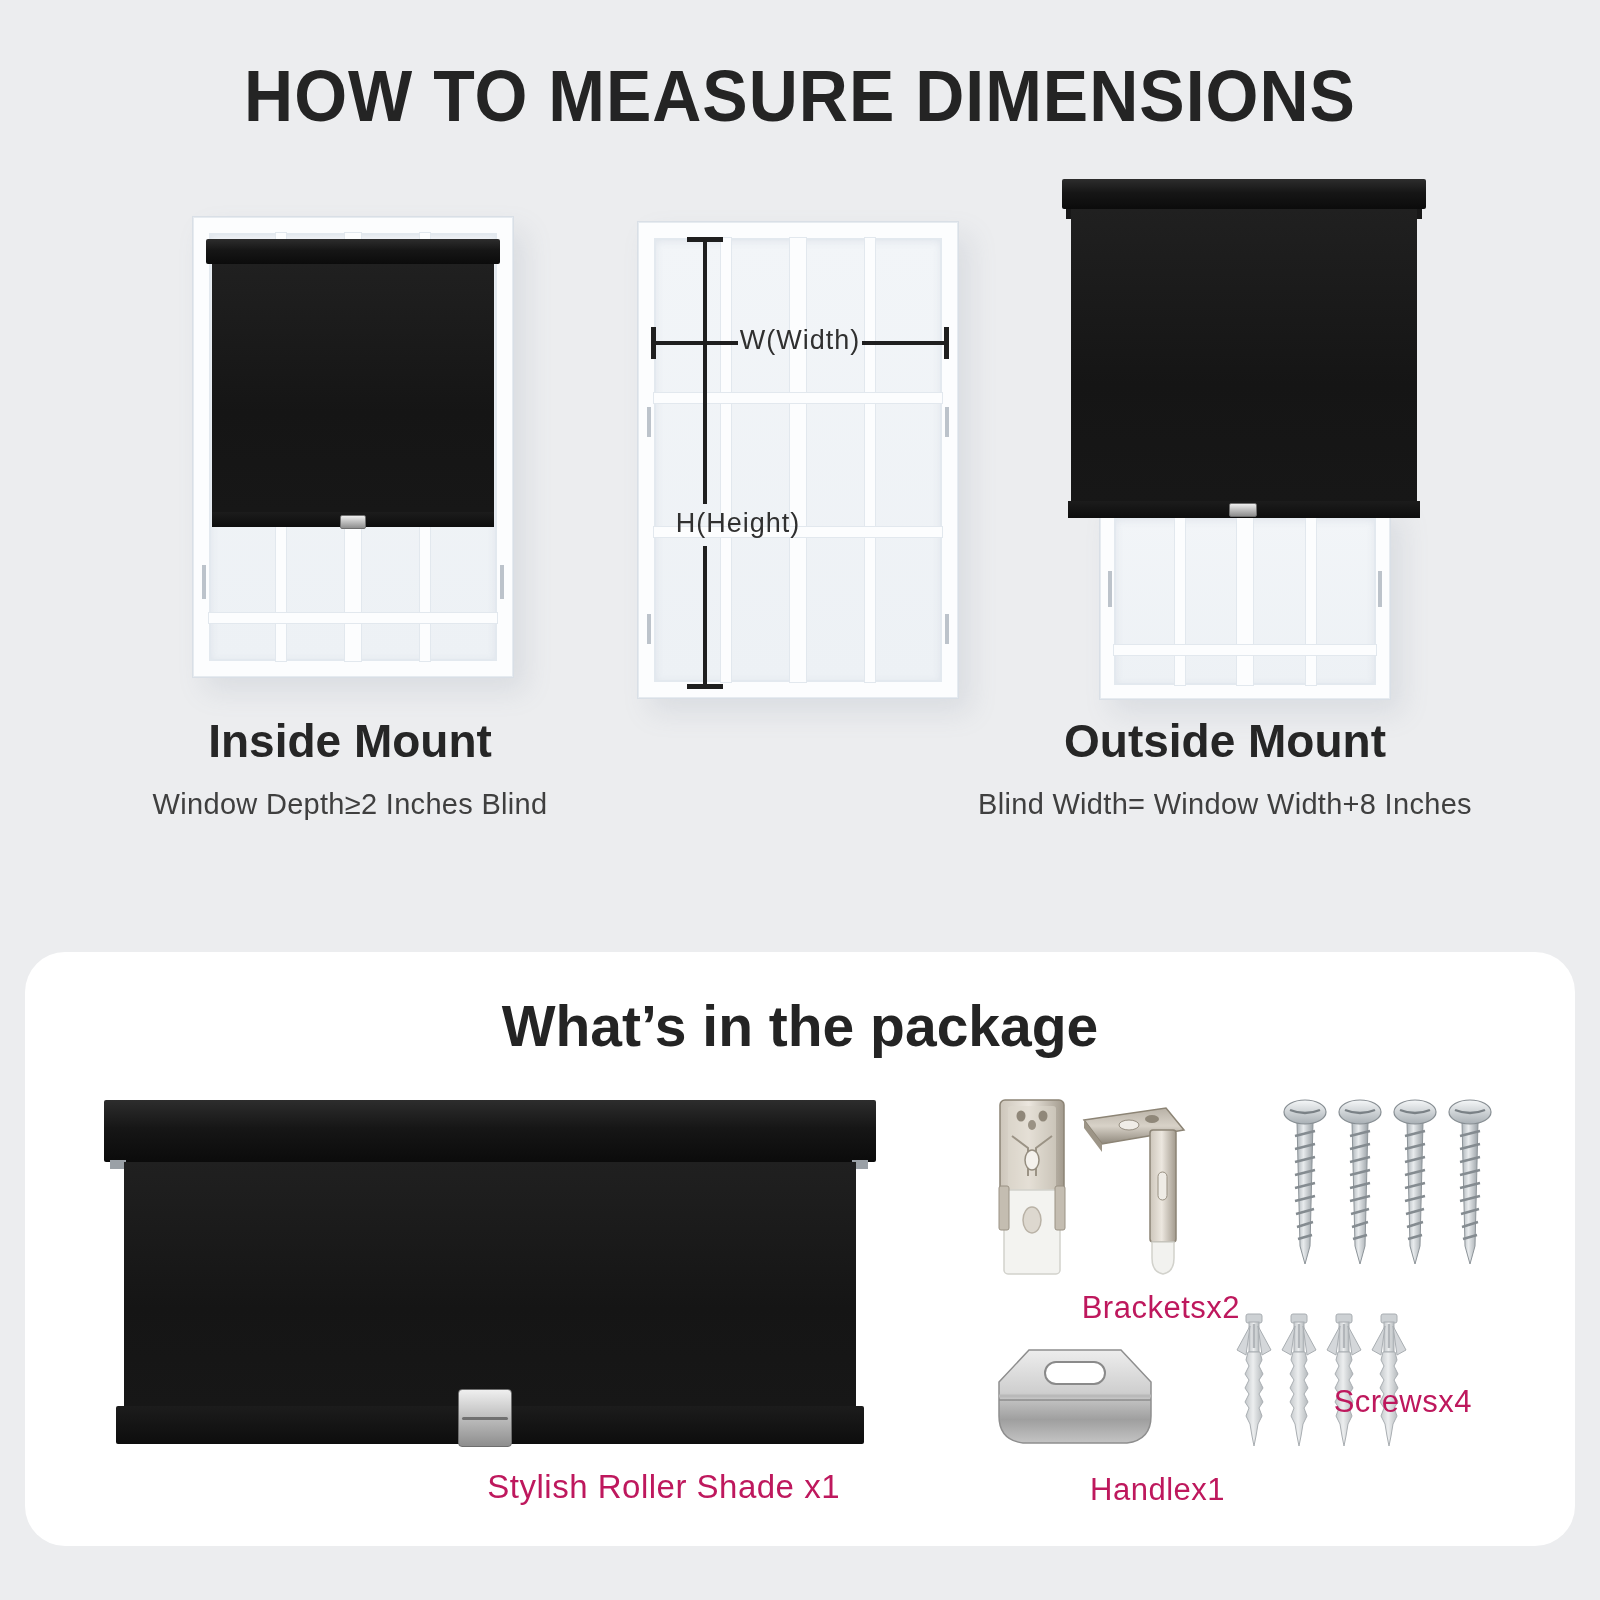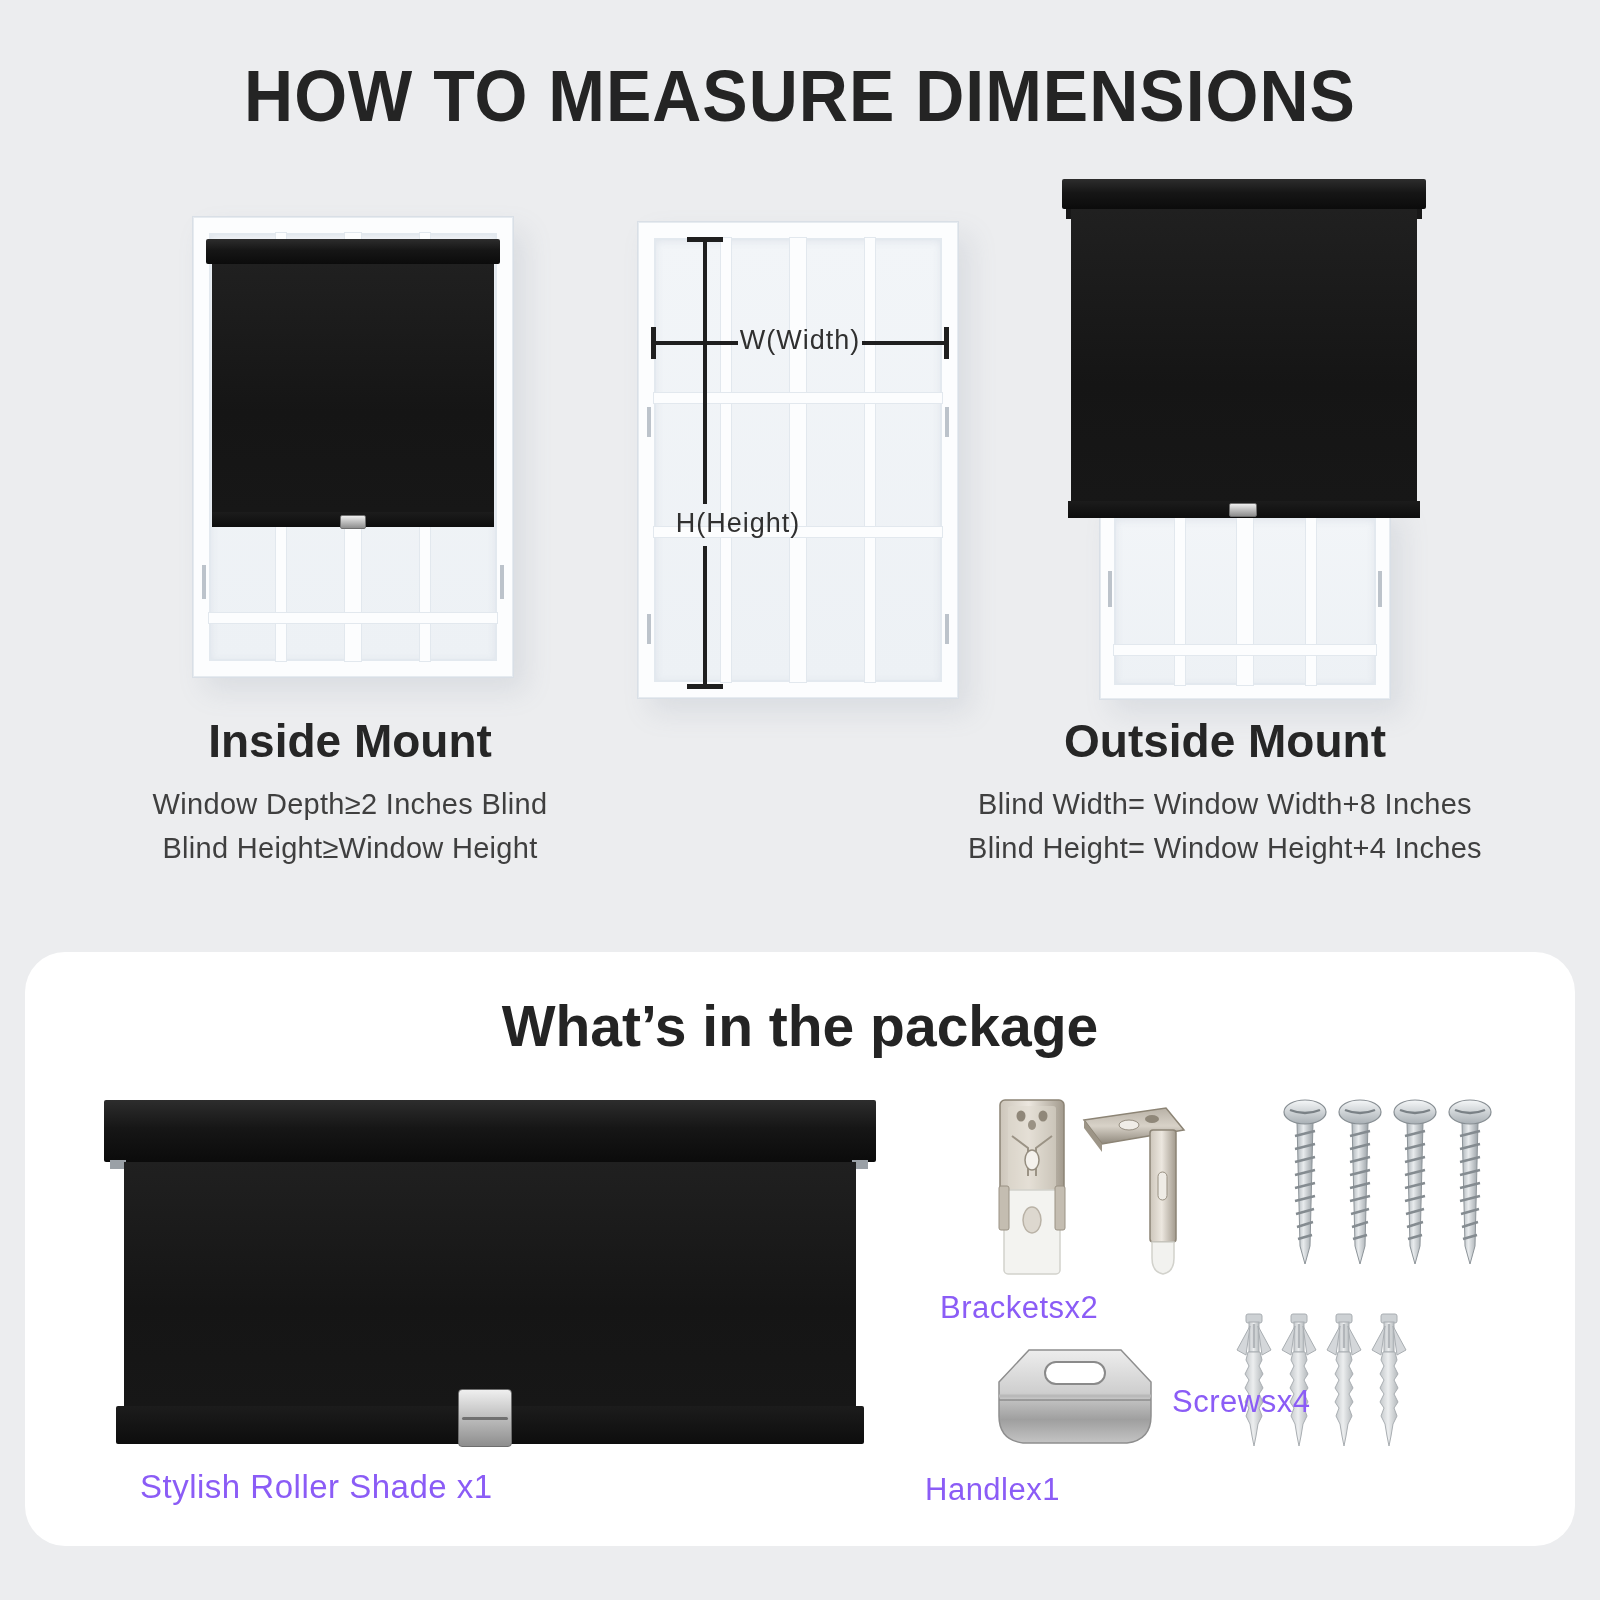--- a/index.html
+++ b/index.html
@@ -24,22 +24,22 @@
   }
   .mount-desc {
     position:absolute; text-align:center;
     font-size:29px; line-height:44px; letter-spacing:.3px; color:#3f3f3f;
   }
   .pkg-heading {
     position:absolute; left:300px; top:993px; width:1000px; text-align:center;
     font-size:57px; font-weight:700; color:#242424;
   }
   .part-label {
-    position:absolute; text-align:left; font-size:31px;
-    letter-spacing:.5px; color:#8b5cf6;
+    position:absolute; text-align:right; font-size:31px;
+    letter-spacing:.5px; color:#be185d;
   }
 
   
   .window {
     position:absolute; background:#fcfdfe;
     box-shadow: inset 0 0 0 1px #e6ebf0, 0 0 0 1px #d9dfe6,
                 12px 14px 26px rgba(125,138,155,.16);
   }
   .glass {
     position:absolute;
@@ -182,27 +182,25 @@
   <div class="cassette" id="rs-cassette"></div>
   <div class="abs" id="rs-tab-l"></div>
   <div class="abs" id="rs-tab-r"></div>
   <div class="fabric" id="rs-fabric"></div>
   <div class="bbar" id="rs-bbar"></div>
   <div class="pull" id="rs-pull"></div>
 
   <div class="mount-heading" style="left:70px; top:714px; width:560px;">Inside Mount</div>
   <div class="mount-desc" style="left:60px; top:782px; width:580px;">
     <div>Window Depth≥2 Inches Blind</div>
-    <div>Blind Height≥Window Height</div>
   </div>
 
   <div class="mount-heading" style="left:935px; top:714px; width:580px;">Outside Mount</div>
   <div class="mount-desc" style="left:925px; top:782px; width:600px;">
     <div>Blind Width= Window Width+8 Inches</div>
-    <div>Blind Height= Window Height+4 Inches</div>
   </div>
 </div>
 
 <div id="panel"></div>
 <div>
   <div class="pkg-heading">What’s in the package</div>
 
   <div class="cassette" id="ps-cassette"></div>
   <div class="tab" id="ps-tab-l"></div>
   <div class="tab" id="ps-tab-r"></div>

